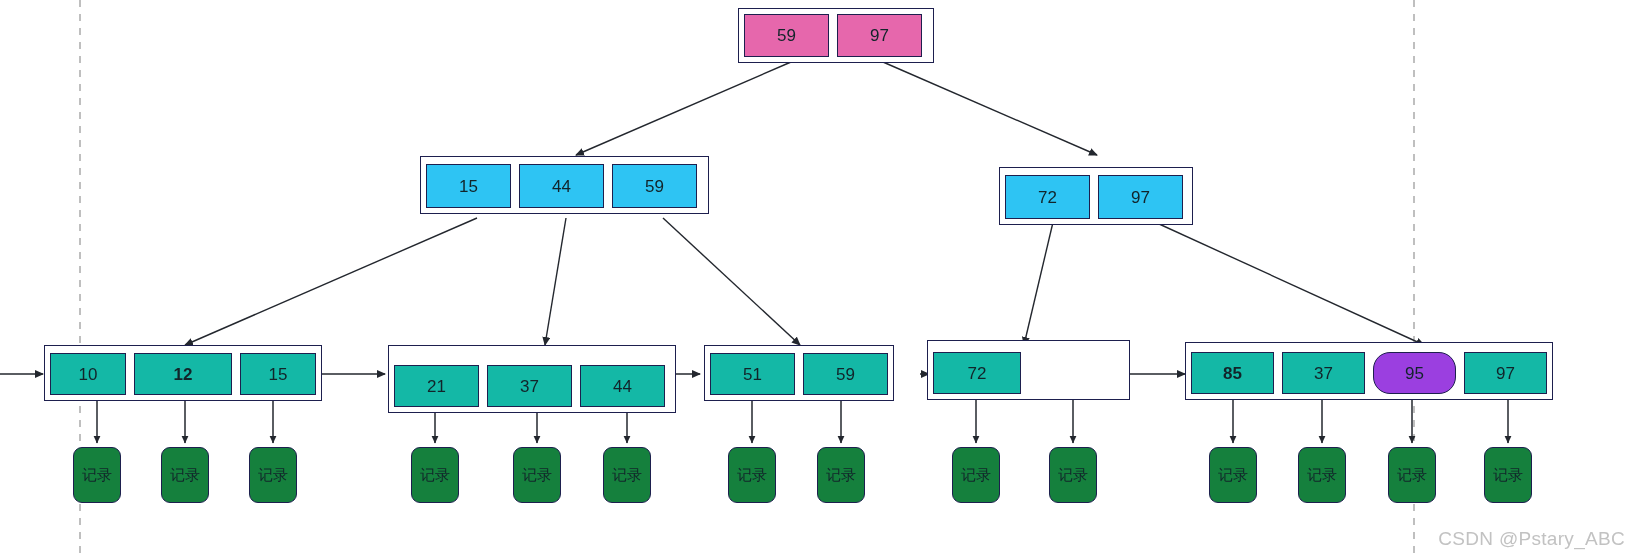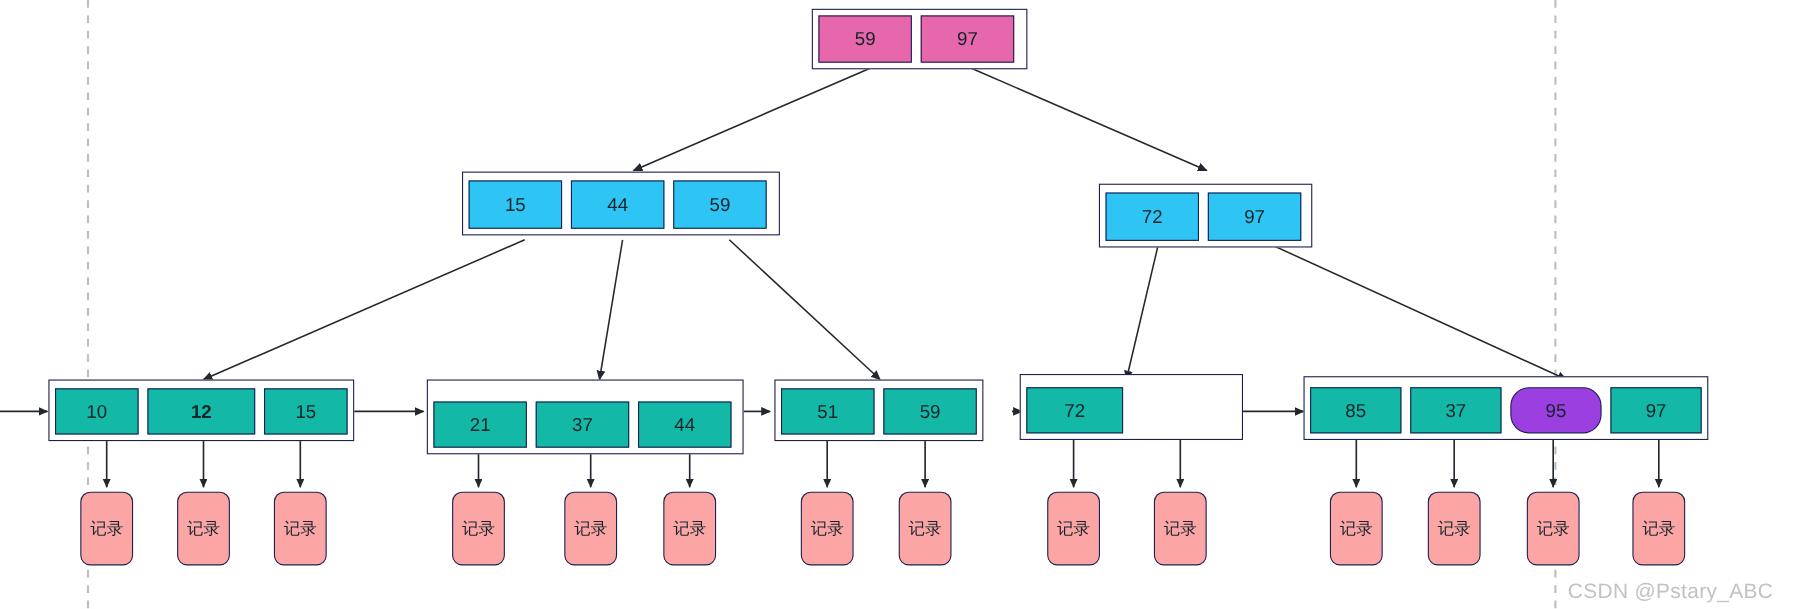--- a/index.html
+++ b/index.html
@@ -56,34 +56,34 @@
     background: #14b8a6;
   }
   .cell.leaf.highlight {
     background: #9b3fe0;
   }
   
   .record {
     position: absolute;
     box-sizing: border-box;
     width: 48px;
-    height: 67px;
+    height: 56px;
     border: 1.5px solid #1d1f4e;
     border-radius: 9px;
-    background: #fca5a5;
+    background: #15803d;
     display: flex;
     align-items: center;
     justify-content: center;
     font-size: 15px;
     color: #12242a;
   }
   
   .watermark {
     position: absolute;
-    right: 21px;
+    right: 8px;
     bottom: 4px;
     font-size: 19px;
     color: #c2c2c2;
     white-space: nowrap;
     letter-spacing: 0.3px;
   }
 </style>
 </head>
 <body>
 
@@ -179,21 +179,21 @@
   <div class="node" style="left:704px; top:345px; width:190px; height:56px;">
     <div class="cell leaf" style="width:85px; height:42px;">51</div>
     <div class="cell leaf" style="width:85px; height:42px;">59</div>
   </div>
 
   <div class="node" style="left:927px; top:340px; width:203px; height:60px;">
     <div class="cell leaf" style="width:88px; height:42px;">72</div>
   </div>
 
   <div class="node" style="left:1185px; top:342px; width:368px; height:58px;">
-    <div class="cell leaf" style="width:85px; height:42px;">85</div>
+    <div class="cell leaf" style="width:85px; height:42px;font-weight:bold;">85</div>
     <div class="cell leaf" style="width:85px; height:42px;">37</div>
     <div class="cell leaf highlight" style="width:85px; height:42px;border-radius:17px;">95</div>
     <div class="cell leaf" style="width:85px; height:42px;">97</div>
   </div>
 
   <div class="record" style="left:73px;   top:447px;">记录</div>
   <div class="record" style="left:161px;  top:447px;">记录</div>
   <div class="record" style="left:249px;  top:447px;">记录</div>
   <div class="record" style="left:411px;  top:447px;">记录</div>
   <div class="record" style="left:513px;  top:447px;">记录</div>

